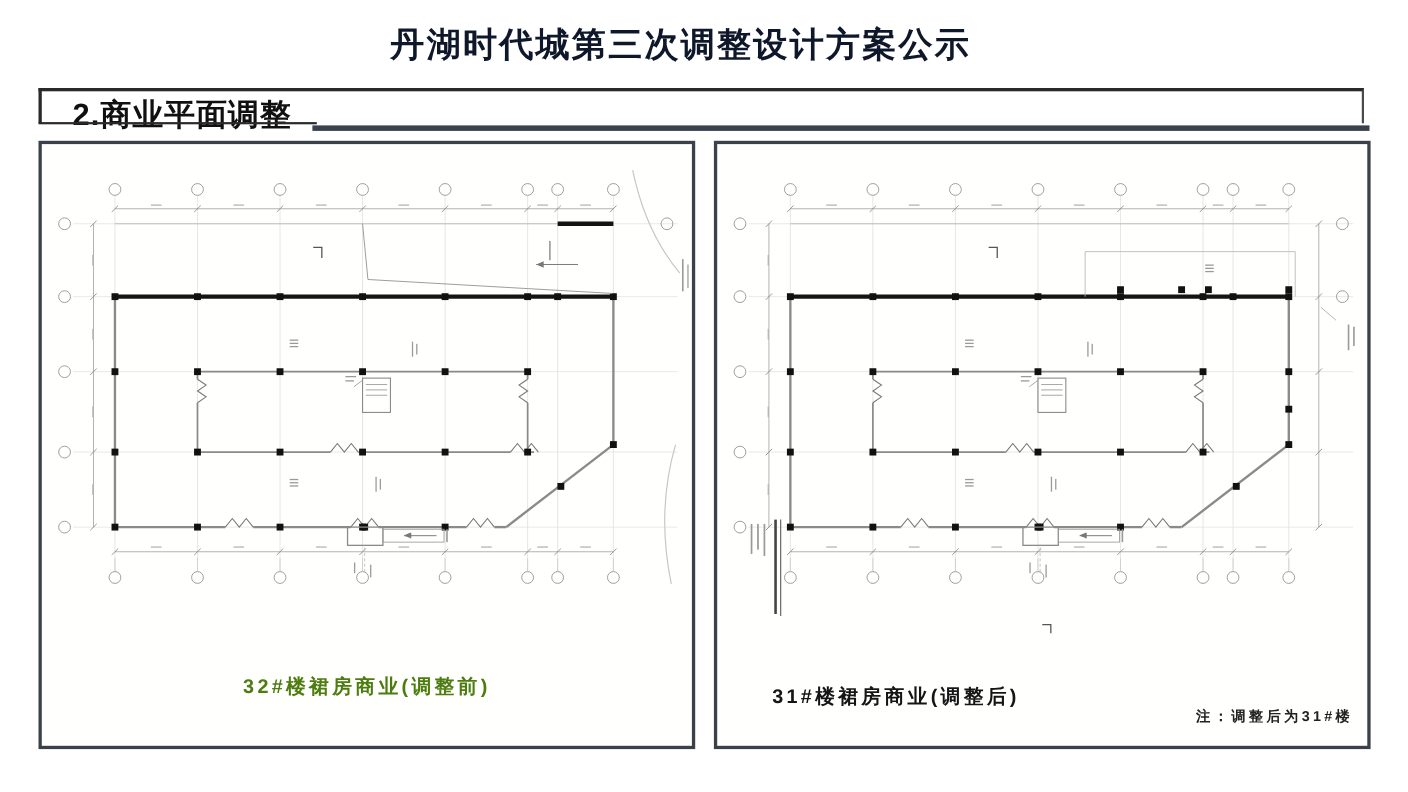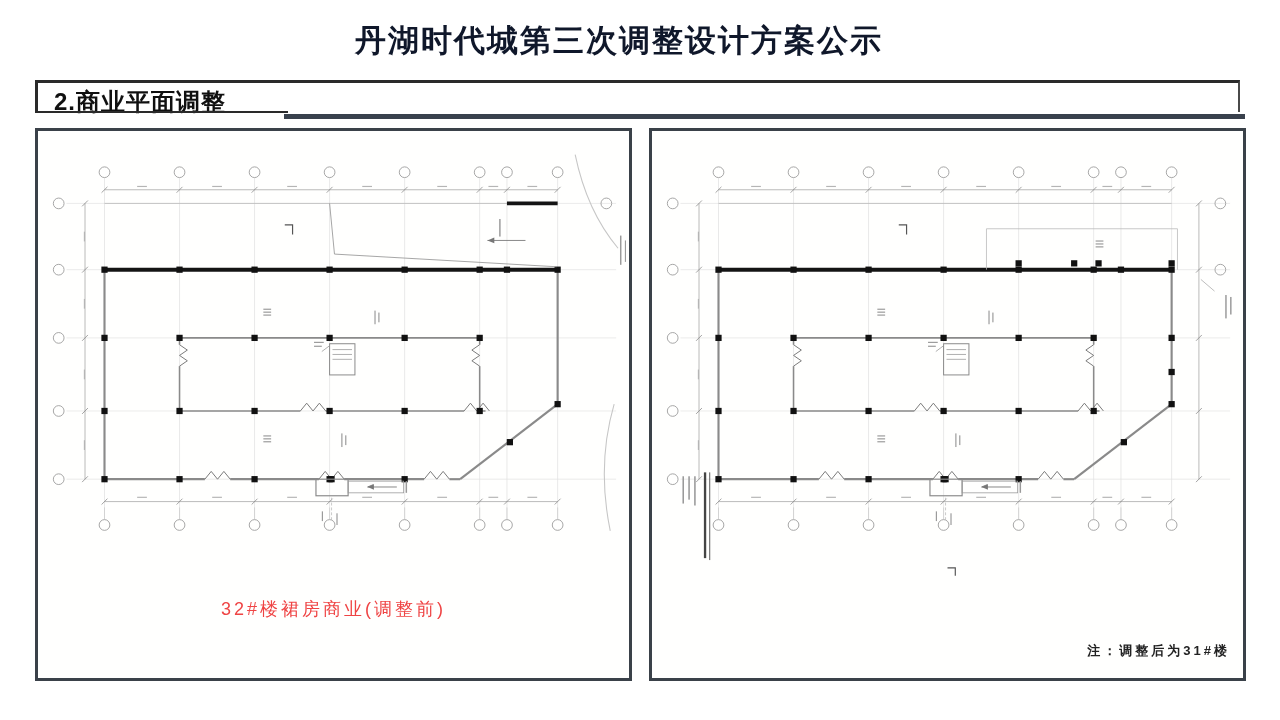--- a/index.html
+++ b/index.html
@@ -10,39 +10,39 @@
   .page-title{
     position:absolute;top:20px;left:50%;transform:translateX(-54%);
     font-size:31px;font-weight:900;letter-spacing:2px;color:#0f172a;white-space:nowrap;
   }
   .section-box{
     position:absolute;left:35px;top:80px;width:1205px;height:32px;
     border-top:3px solid #2a2a2a;border-left:3px solid #2a2a2a;border-right:2px solid #4a4a4a;
     box-sizing:border-box;
   }
   .section-heading{
-    font-size:24px;font-weight:900;color:#101010;letter-spacing:1px;
-    padding:3px 0 0 16px;white-space:nowrap;
+    font-size:28px;font-weight:900;color:#101010;letter-spacing:1px;
+    padding:3px 0 0 28px;white-space:nowrap;
   }
   .section-underline-thin{
     position:absolute;left:35px;top:111px;width:253px;height:2px;background:#2a2a2a;
   }
   .section-rule-thick{
     position:absolute;left:284px;top:114px;width:961px;height:5px;background:#39414d;
   }
   .panel{
     position:absolute;top:128px;width:591px;height:547px;background:#fffffe;
     border:3px solid #3a4149;box-sizing:content-box;
   }
   .panel-before{left:35px;}
   .panel-after{left:649px;}
   svg.plan{display:block;margin:12px auto 0 auto;width:585px;height:458px;}
   .caption-before{
-    position:absolute;left:0;right:0;top:466px;text-align:center;
-    font-size:18px;font-weight:400;letter-spacing:3px;color:#ef4444;white-space:nowrap;
+    position:absolute;left:0;right:0;top:481px;text-align:center;
+    font-size:18px;font-weight:700;letter-spacing:3px;color:#4d7c0f;white-space:nowrap;
   }
   .caption-after{
     position:absolute;left:50px;top:490px;
     font-size:18px;font-weight:900;letter-spacing:3px;color:#151515;white-space:nowrap;
   }
   .note{
     position:absolute;right:13px;bottom:18px;
     font-size:13px;font-weight:700;letter-spacing:3px;color:#222;white-space:nowrap;
   }
 </style>
@@ -425,14 +425,15 @@
       <rect x="28" y="342" width="1.6" height="28" fill="#9a9a9a"></rect>
       <rect x="34" y="342" width="1.6" height="24" fill="#9a9a9a"></rect>
       <rect x="40" y="342" width="1.6" height="30" fill="#9a9a9a"></rect>
       <rect x="50" y="338" width="2.4" height="88" fill="#444"></rect>
       <line x1="56" y1="338" x2="56" y2="428" stroke="#555" stroke-width="1" fill="none"></line>
       <rect x="452" y="100" width="8" height="1.2" fill="#9a9a9a"></rect>
       <rect x="452" y="103" width="8" height="1.2" fill="#9a9a9a"></rect>
       <rect x="452" y="106" width="8" height="1.2" fill="#9a9a9a"></rect>
       <polyline points="300,436 308,436 308,444" fill="none" stroke="#555" stroke-width="1.2"></polyline>
     </svg>
+  <div class="caption-after">31#楼裙房商业(调整后)</div>
   <div class="note">注：调整后为31#楼</div>
 </div>
 
 </body></html>

